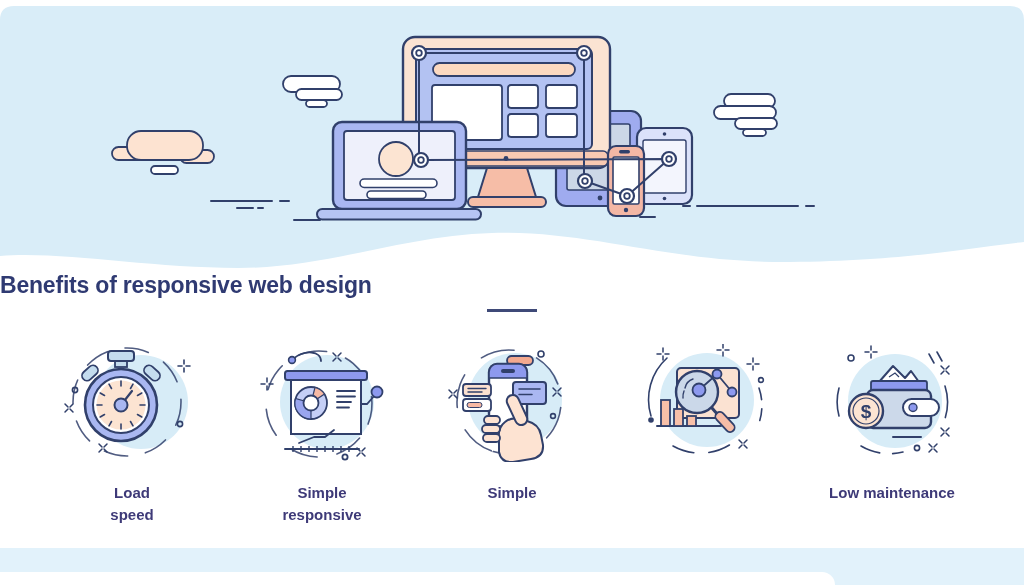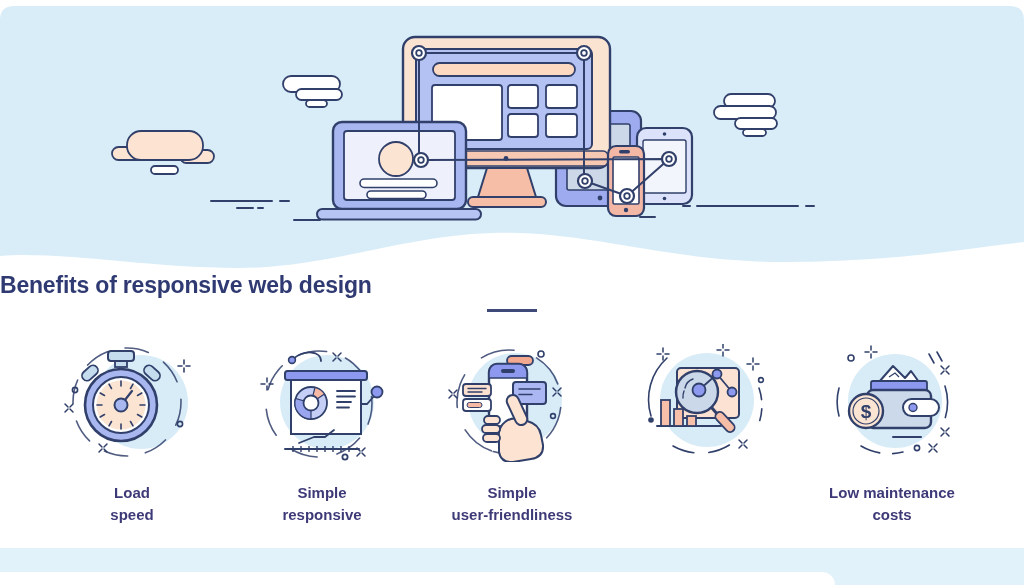--- a/index.html
+++ b/index.html
@@ -223,21 +223,20 @@
         <path d="M62,98 q-2,-14 6,-20 q6,-5 14,-3 l8,2 q12,3 14,14 l2,10 q1,12 -12,14 l-18,3 q-12,1 -14,-10 z" fill="#fde3d2" stroke="#31406b" stroke-width="2"></path>
         <g transform="rotate(-25 80 66)">
             <rect x="74" y="50" width="12" height="32" rx="6" fill="#fde3d2" stroke="#31406b" stroke-width="2"></rect>
           </g>
         <rect x="47" y="72" width="16" height="8" rx="4" fill="#fde3d2" stroke="#31406b" stroke-width="1.8"></rect>
         <rect x="45" y="81" width="18" height="8" rx="4" fill="#fde3d2" stroke="#31406b" stroke-width="1.8"></rect>
         <rect x="46" y="90" width="17" height="8" rx="4" fill="#fde3d2" stroke="#31406b" stroke-width="1.8"></rect>
       </svg>
       <div class="benefit-label">
         <div>Simple</div>
-        <div>user-friendliness</div>
       </div>
     </div>
 
     <div class="benefit">
       <svg class="benefit-icon" viewBox="0 0 150 118">
         <circle cx="80" cy="56" r="47" fill="#d7ecf7"></circle>
         <g stroke="#31406b" fill="none" stroke-linecap="round">
           <path d="M40,14 A56,56 0 0 0 24,72" stroke-width="1.6"></path>
           <path d="M132,44 A54,54 0 0 1 130,84" stroke-width="1.6" stroke-dasharray="12 9"></path>
           <path d="M46,102 A56,56 0 0 0 104,100" stroke-width="1.6" stroke-dasharray="22 15"></path>
@@ -289,21 +288,20 @@
         <rect x="50" y="46" width="64" height="38" rx="6" fill="#ccd9ea" stroke="#31406b" stroke-width="2.4"></rect>
         <rect x="86" y="55" width="36" height="17" rx="8.5" fill="#fff" stroke="#31406b" stroke-width="2"></rect>
         <circle cx="96" cy="63.5" r="4" fill="#8d99ee" stroke="#31406b" stroke-width="1.4"></circle>
         <circle cx="49" cy="67" r="17" fill="#fce4d2" stroke="#31406b" stroke-width="2.4"></circle>
         <circle cx="49" cy="67" r="13" fill="none" stroke="#31406b" stroke-width="1.2"></circle>
         <text x="49" y="73.5" text-anchor="middle" font-size="19" font-weight="bold" fill="#31406b" font-family="Liberation Sans, sans-serif">$</text>
         <path d="M76,93 H104" stroke="#31406b" stroke-width="2" stroke-linecap="round" fill="none"></path>
       </svg>
       <div class="benefit-label">
         <div>Low maintenance</div>
-        <div>costs</div>
       </div>
     </div>
 
   </div>
 </div>
 
 <div class="footer-strip"></div>
 <div class="footer-bottom">
   <div class="footer-card"></div>
 </div>

